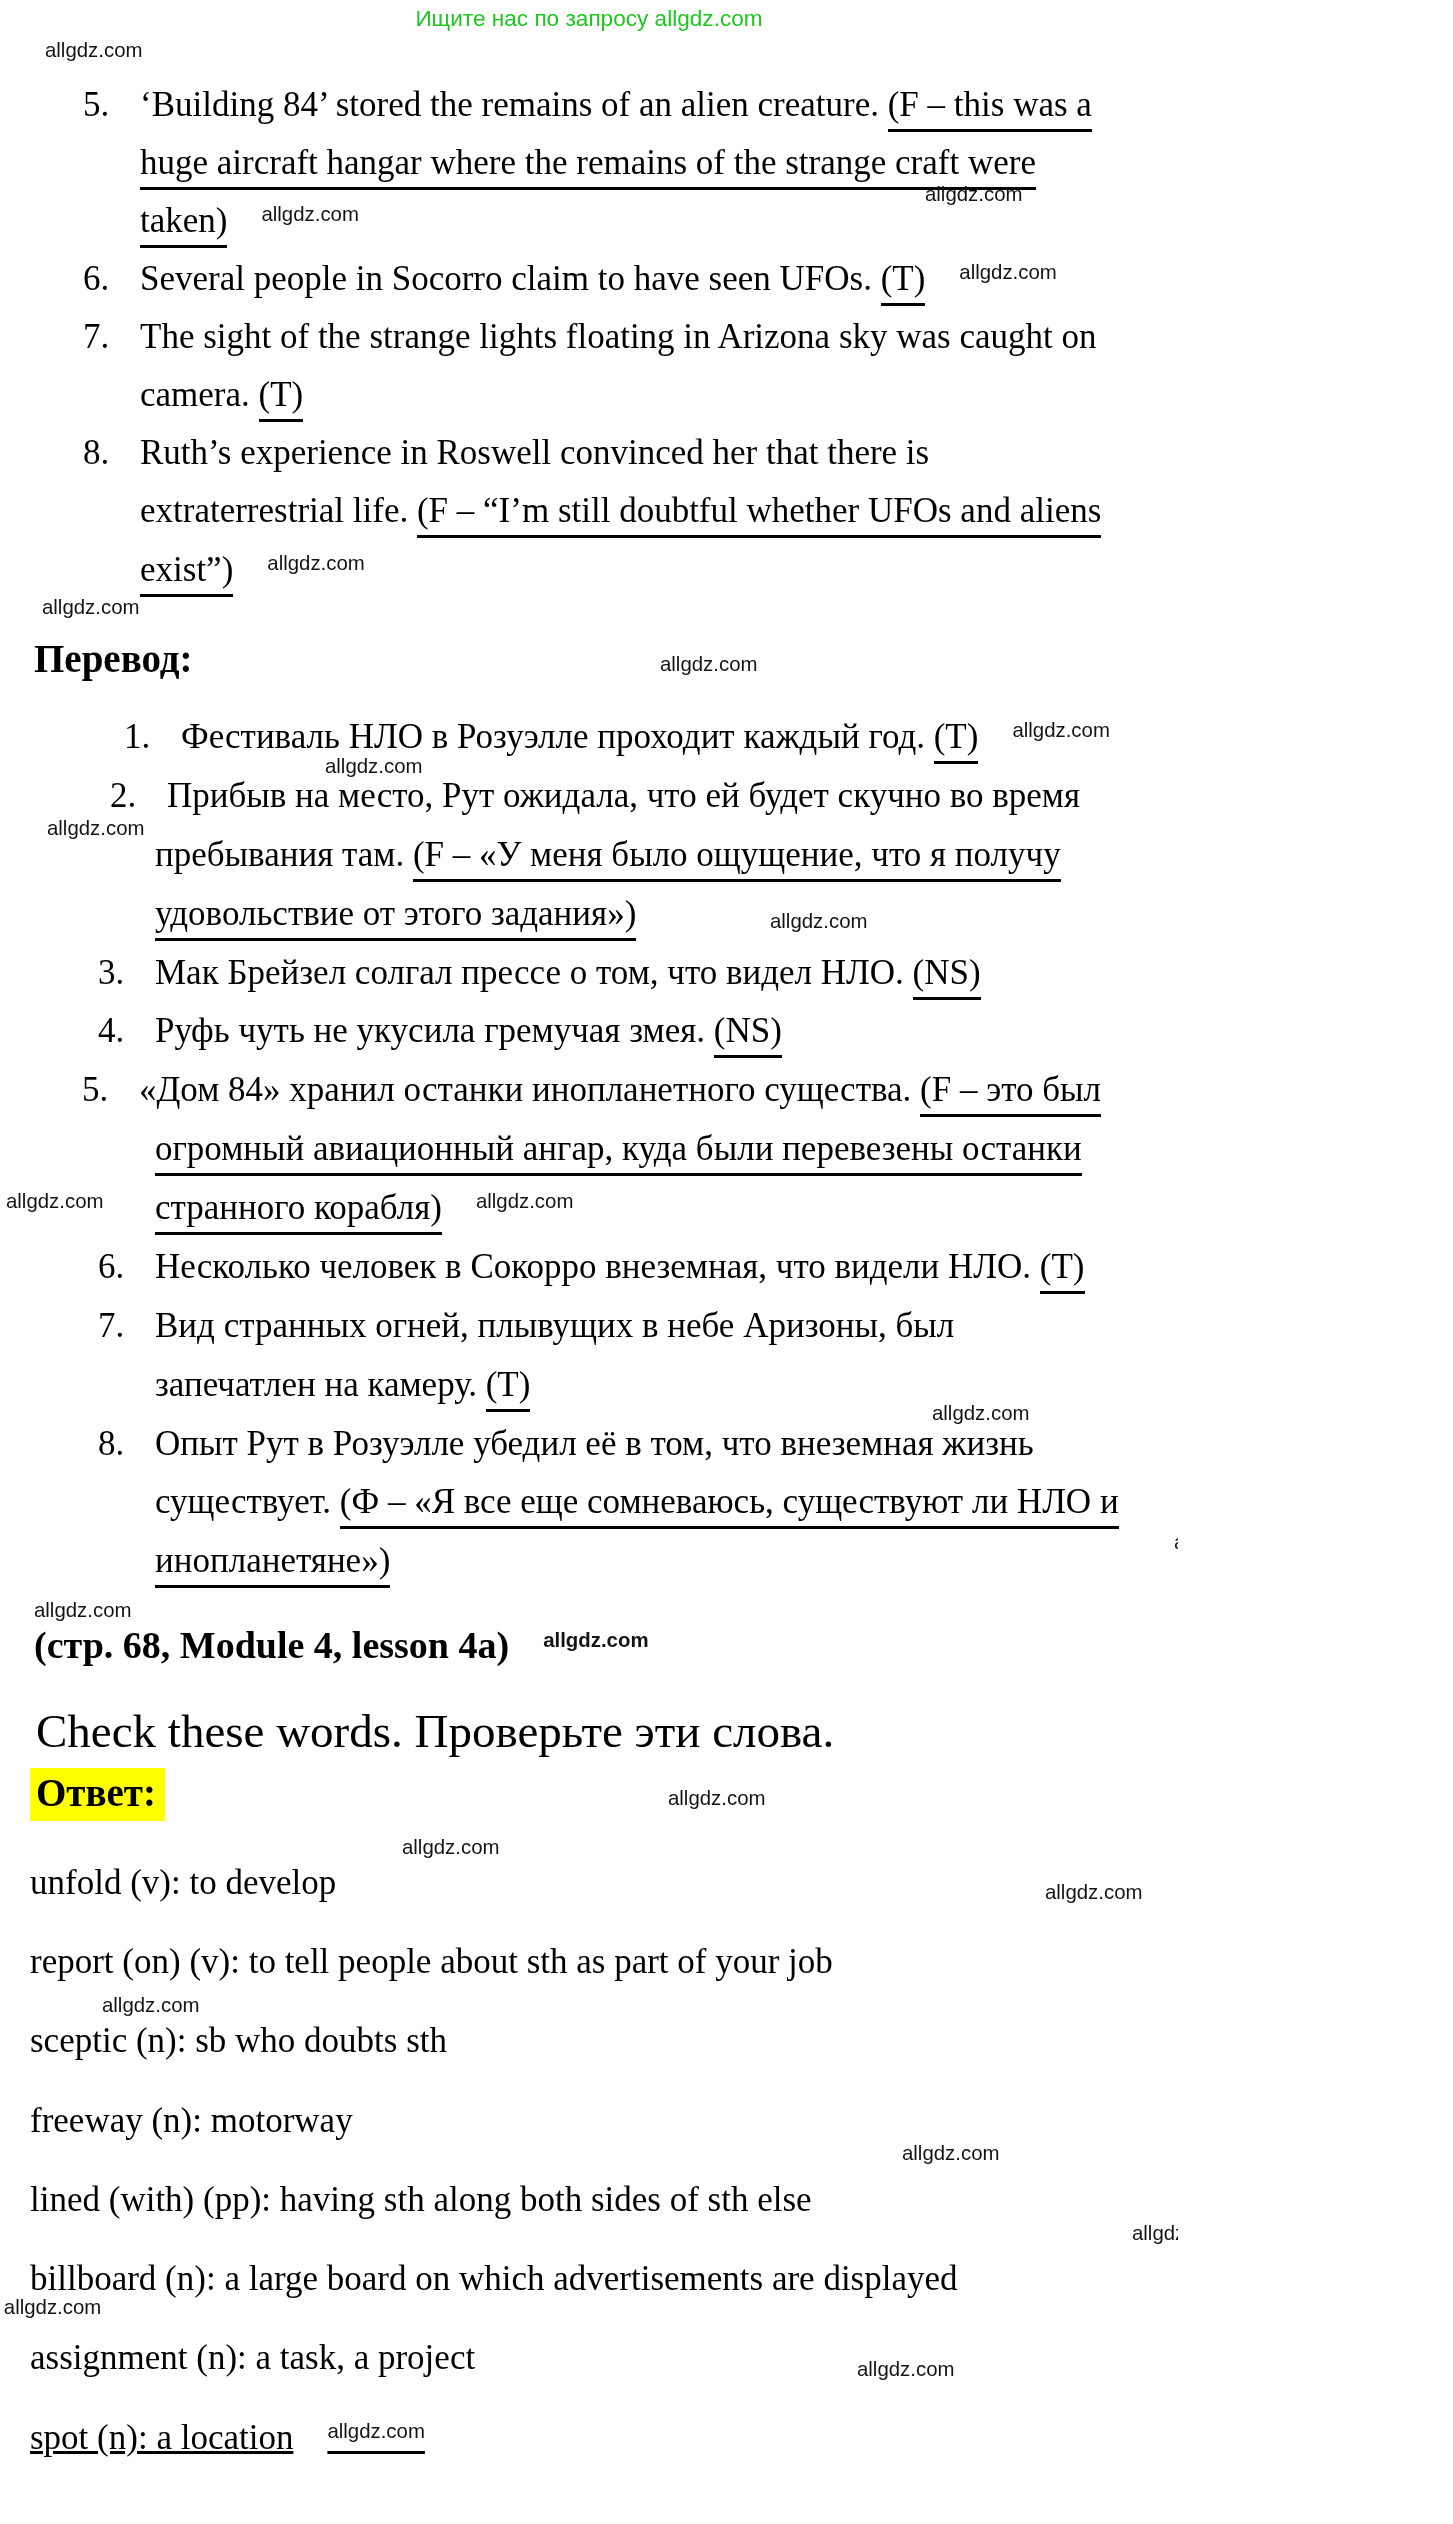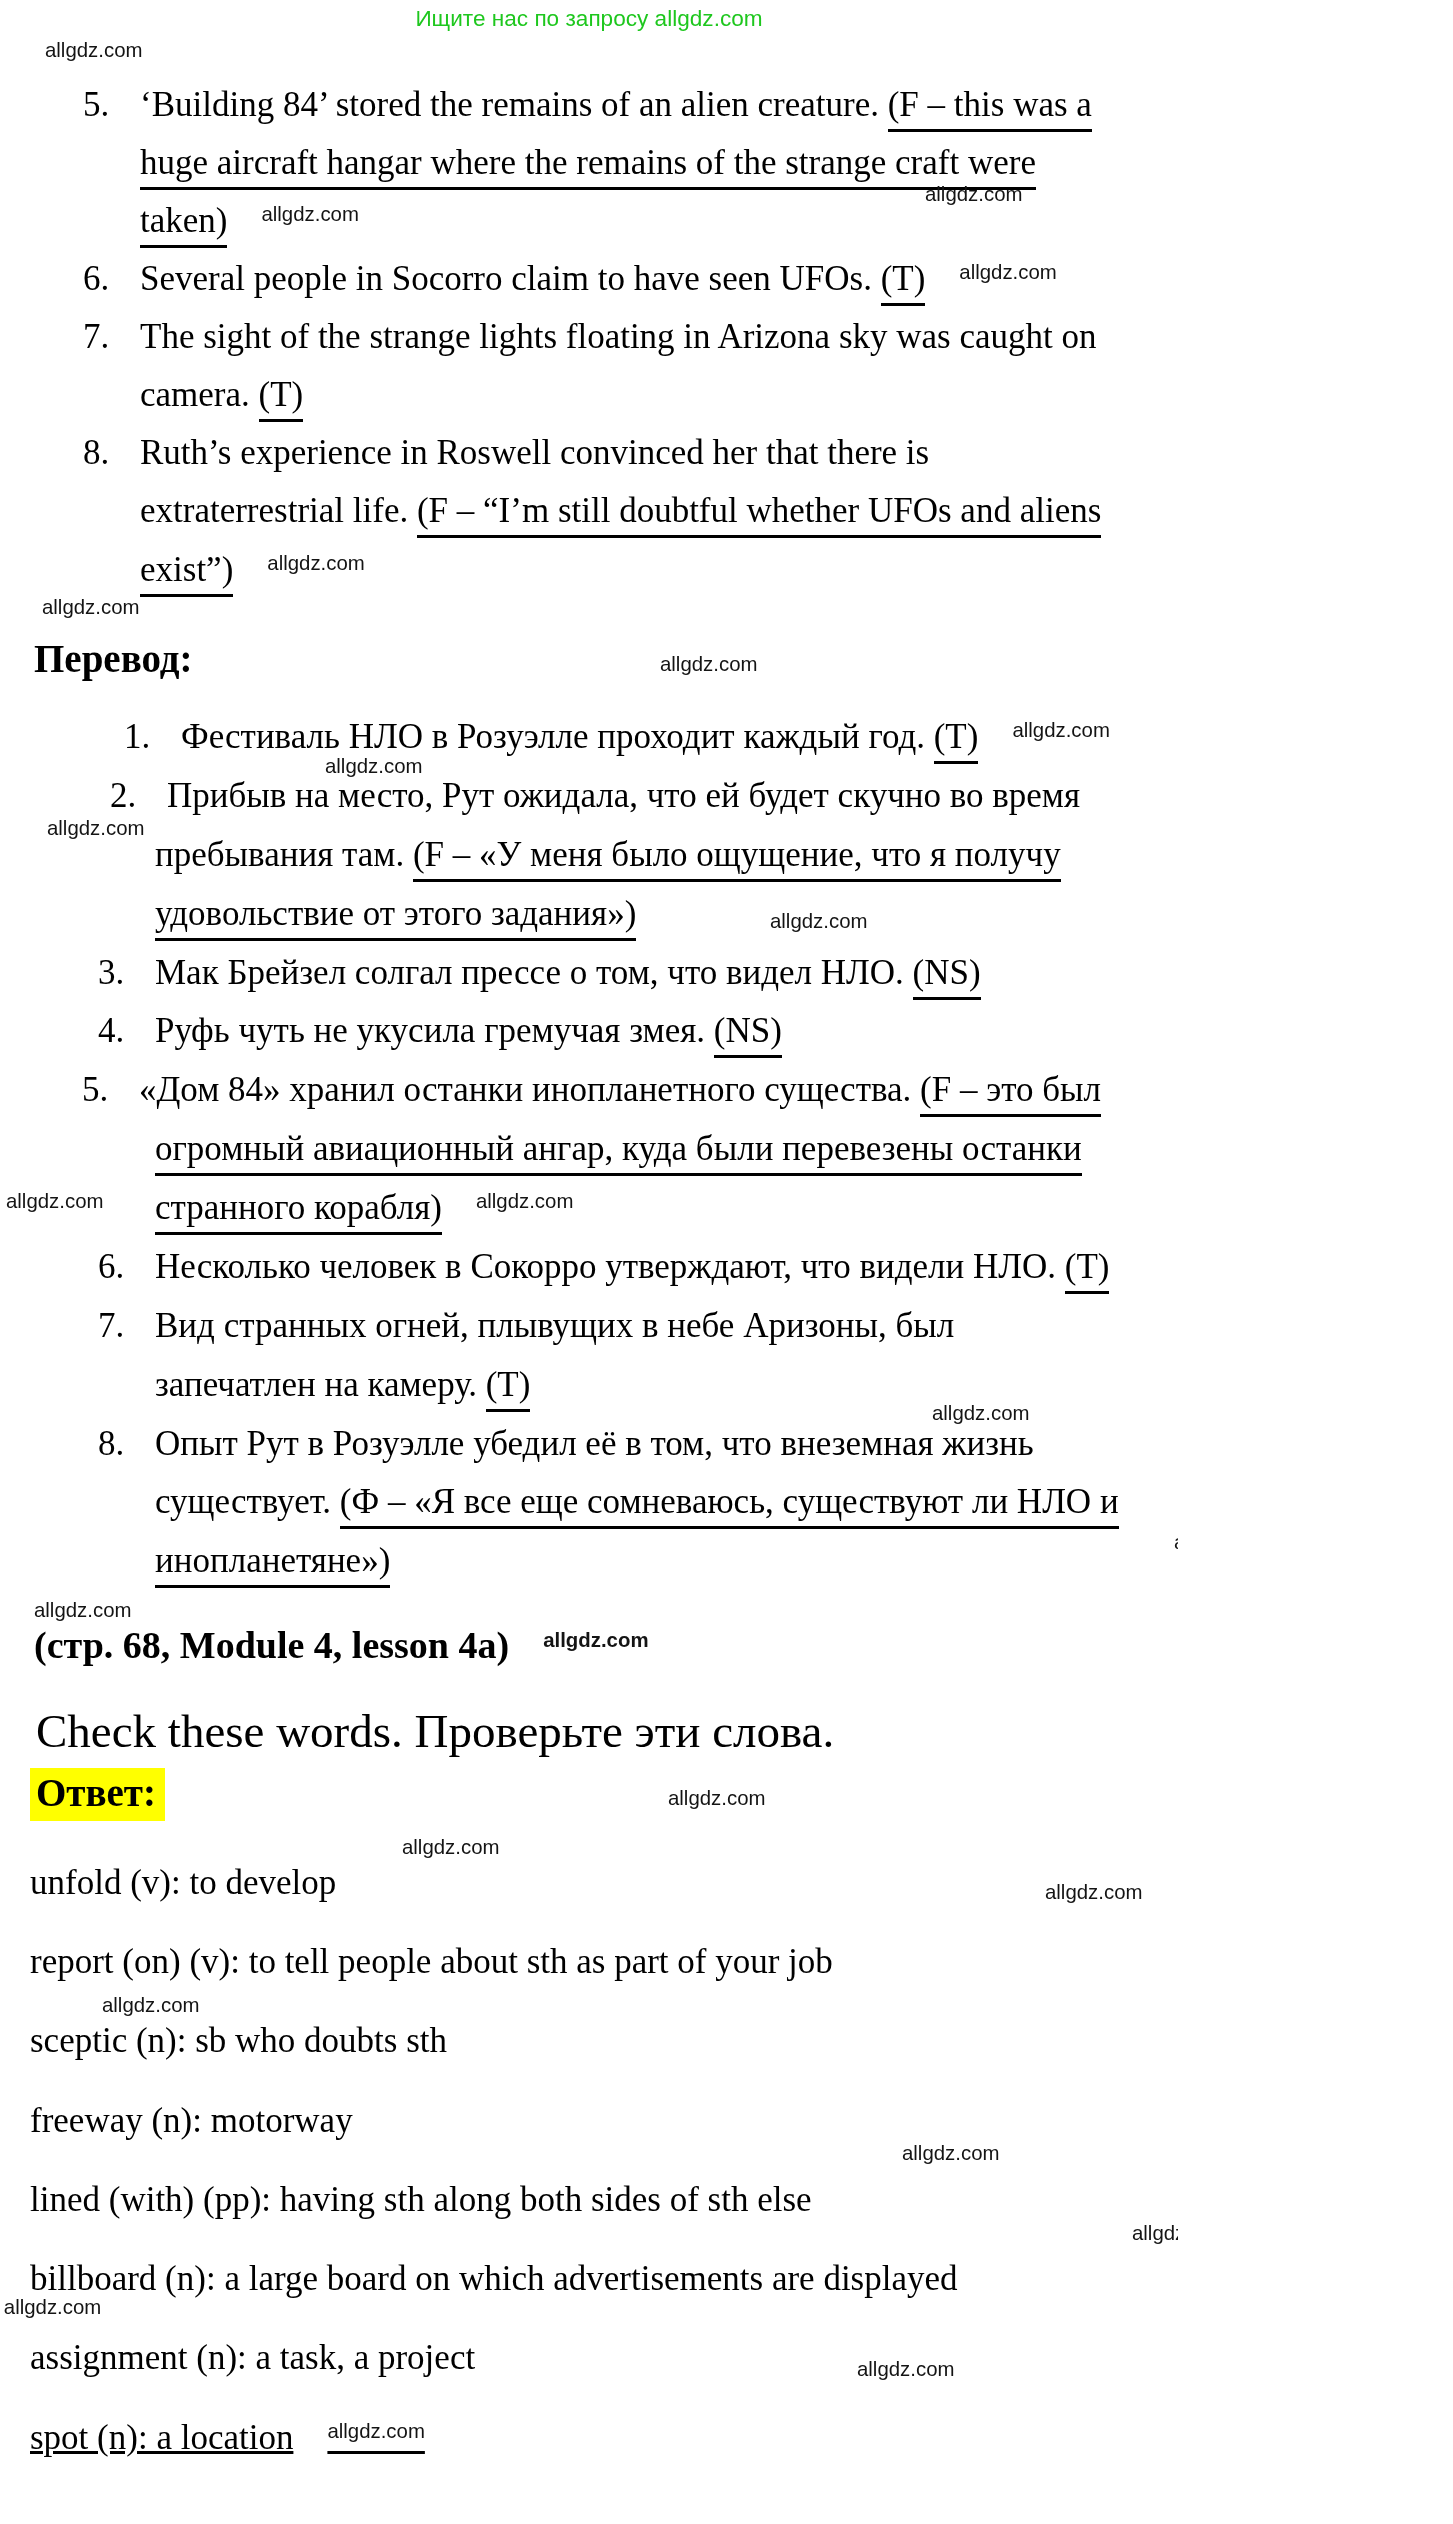--- a/index.html
+++ b/index.html
@@ -47,21 +47,21 @@
   <div id="translation-list">
       <div class="line" style="top: 717px; left: 98px; margin-left: 26px;"><span class="num">1.</span><span>Фестиваль НЛО в Розуэлле проходит каждый год. </span><span class="u">(T)</span><span class="wmx">allgdz.com</span></div>
       <div class="line" style="top: 776px; left: 98px; margin-left: 12px;"><span class="num">2.</span><span>Прибыв на место, Рут ожидала, что ей будет скучно во время</span></div>
       <div class="line" style="top: 835px; left: 98px;"><span class="num"></span><span>пребывания там. </span><span class="u">(F – «У меня было ощущение, что я получу</span></div>
       <div class="line" style="top: 894px; left: 98px;"><span class="num"></span><span class="u">удовольствие от этого задания»)</span></div>
       <div class="line" style="top: 953px; left: 98px;"><span class="num">3.</span><span>Мак Брейзел солгал прессе о том, что видел НЛО. </span><span class="u">(NS)</span></div>
       <div class="line" style="top: 1011px; left: 98px;"><span class="num">4.</span><span>Руфь чуть не укусила гремучая змея. </span><span class="u">(NS)</span></div>
       <div class="line" style="top: 1070px; left: 82px;"><span class="num">5.</span><span>«Дом 84» хранил останки инопланетного существа. </span><span class="u">(F – это был</span></div>
       <div class="line" style="top: 1129px; left: 98px;"><span class="num"></span><span class="u">огромный авиационный ангар, куда были перевезены останки</span></div>
       <div class="line" style="top: 1188px; left: 98px;"><span class="num"></span><span class="u">странного корабля)</span><span class="wmx">allgdz.com</span></div>
-      <div class="line" style="top: 1247px; left: 98px;"><span class="num">6.</span><span>Несколько человек в Сокорро утверждают, что видели НЛО. </span><span class="u">(T)</span></div>
+      <div class="line" style="top: 1247px; left: 98px;"><span class="num">6.</span><span>Несколько человек в Сокорро внеземная, что видели НЛО. </span><span class="u">(T)</span></div>
       <div class="line" style="top: 1306px; left: 98px;"><span class="num">7.</span><span>Вид странных огней, плывущих в небе Аризоны, был</span></div>
       <div class="line" style="top: 1365px; left: 98px;"><span class="num"></span><span>запечатлен на камеру. </span><span class="u">(T)</span></div>
       <div class="line" style="top: 1424px; left: 98px;"><span class="num">8.</span><span>Опыт Рут в Розуэлле убедил её в том, что внеземная жизнь</span></div>
       <div class="line" style="top: 1482px; left: 98px;"><span class="num"></span><span>существует. </span><span class="u">(Ф – «Я все еще сомневаюсь, существуют ли НЛО и</span></div>
       <div class="line" style="top: 1541px; left: 98px;"><span class="num"></span><span class="u">инопланетяне»)</span></div>
     </div>
 
   <div class="source"><span>(стр. 68, Module 4, lesson 4a)</span><span class="wmx">allgdz.com</span></div>
 
   <div class="check">Check these words. Проверьте эти слова.</div>

